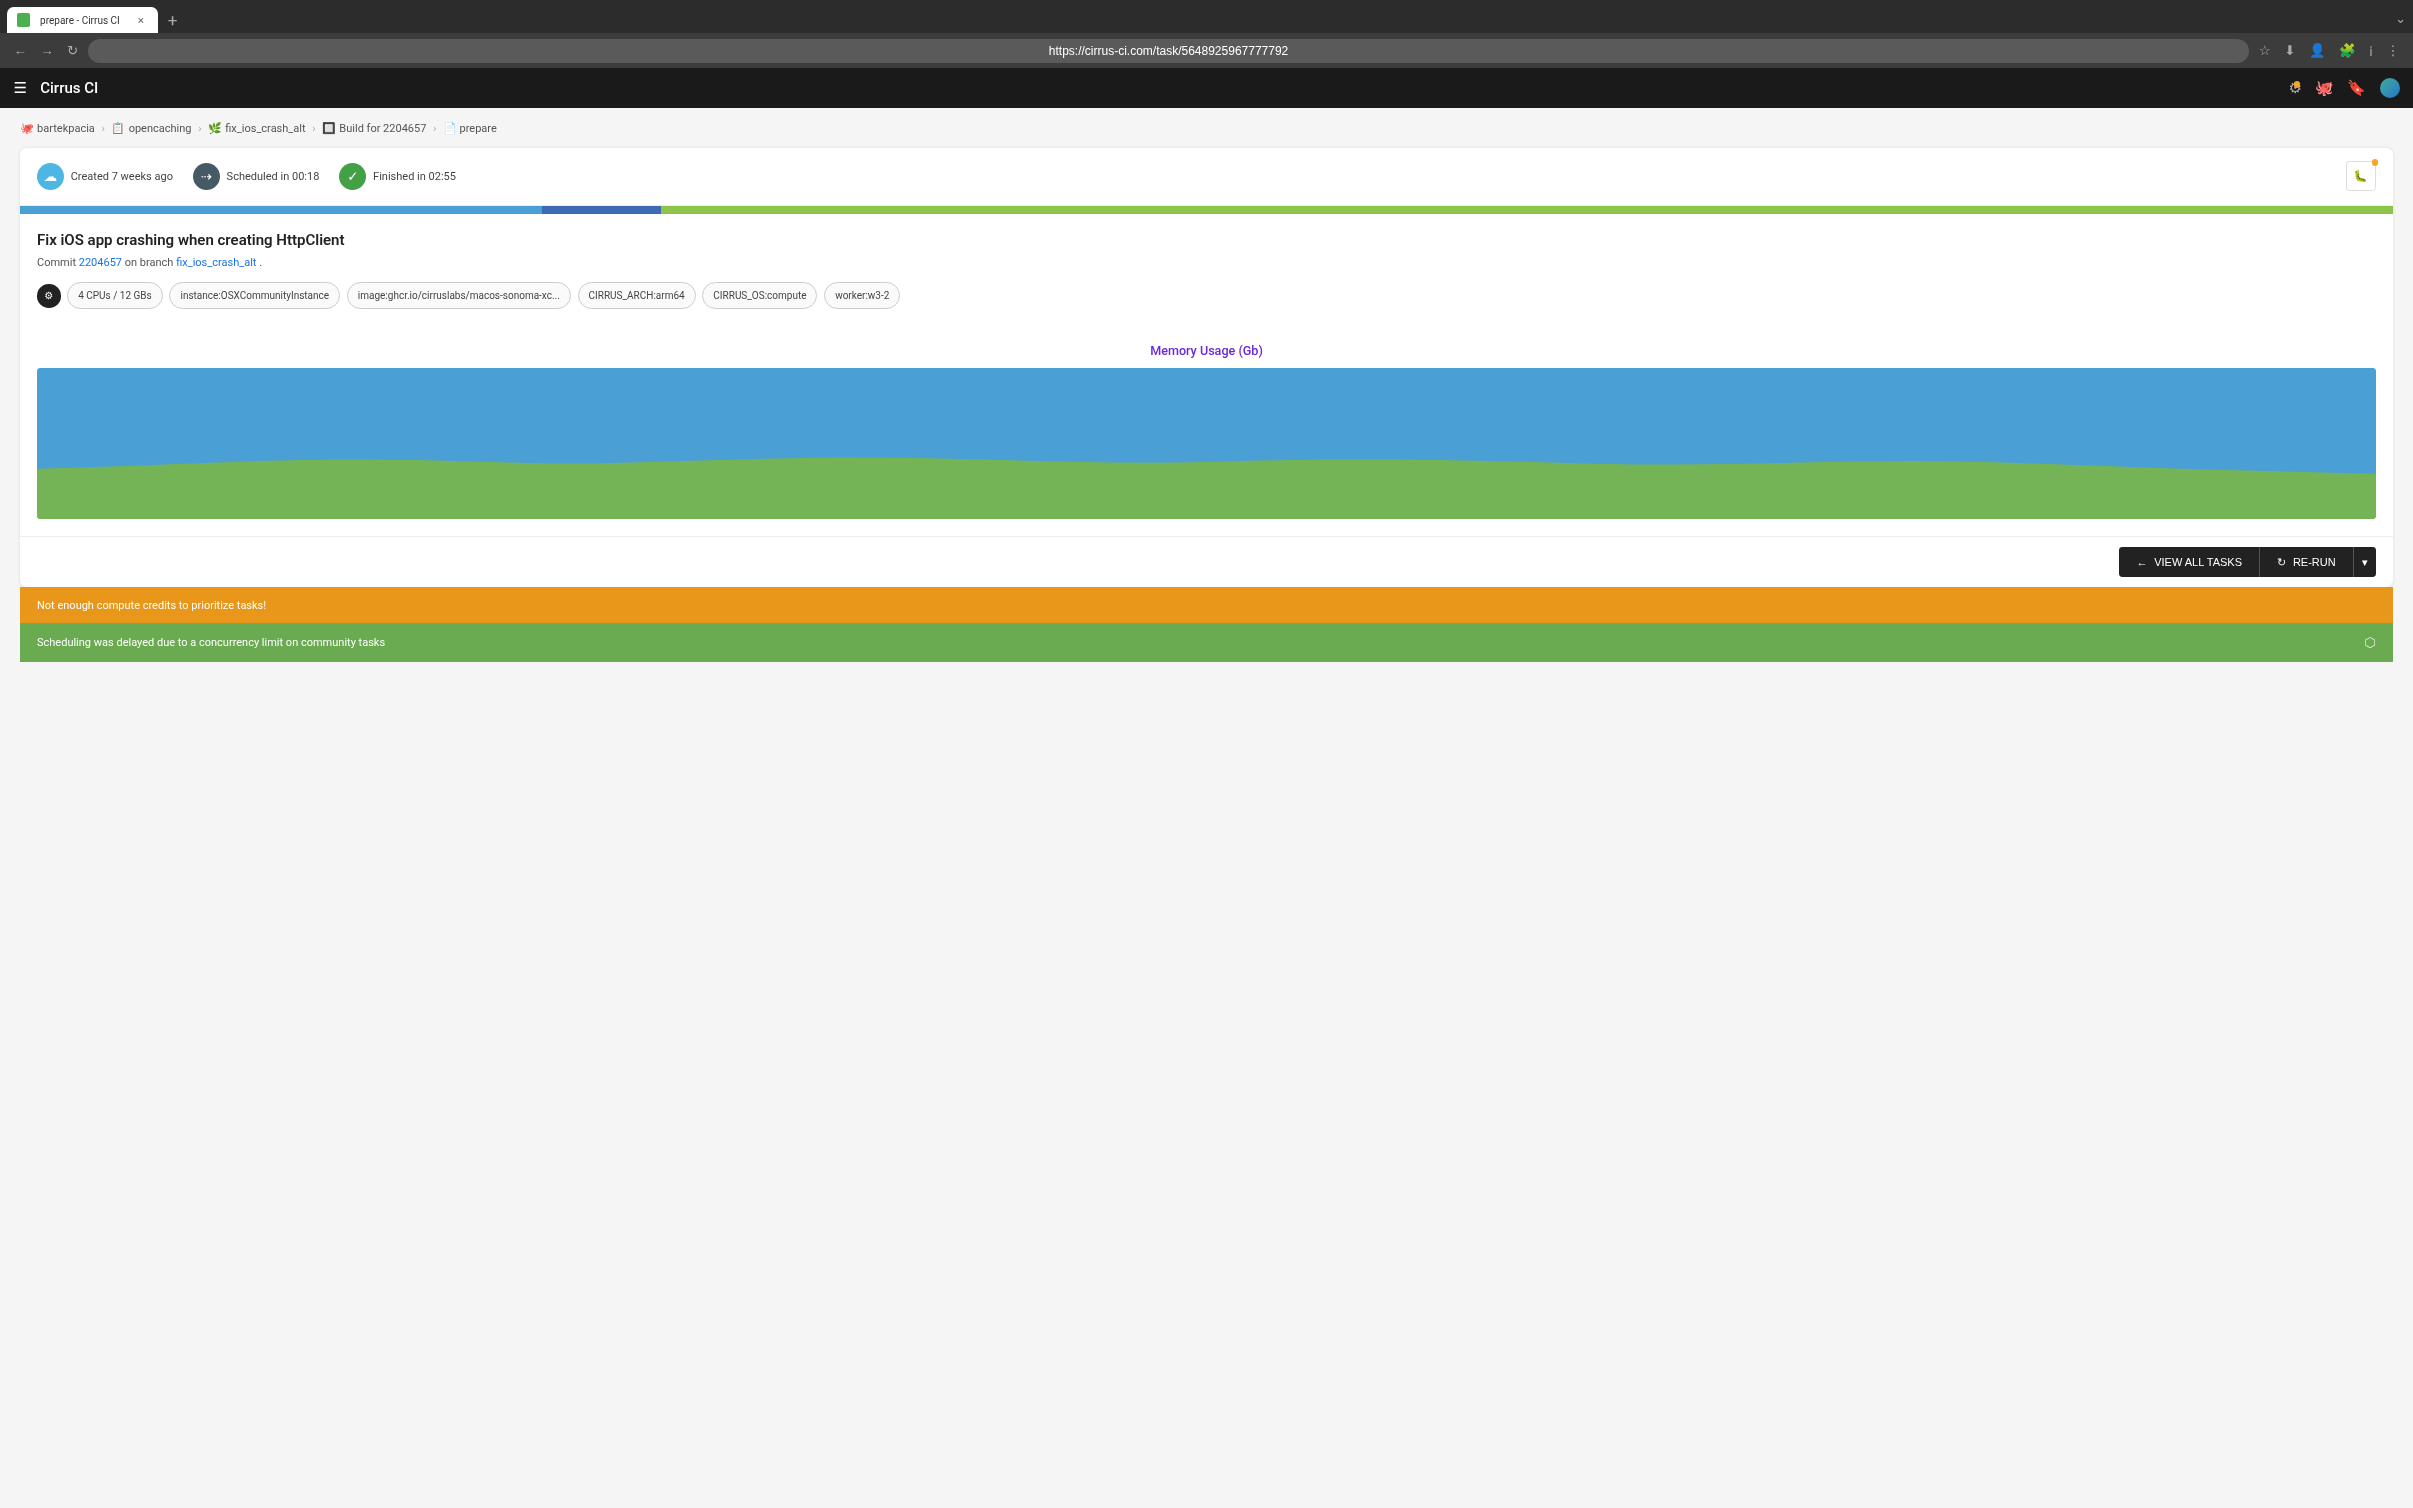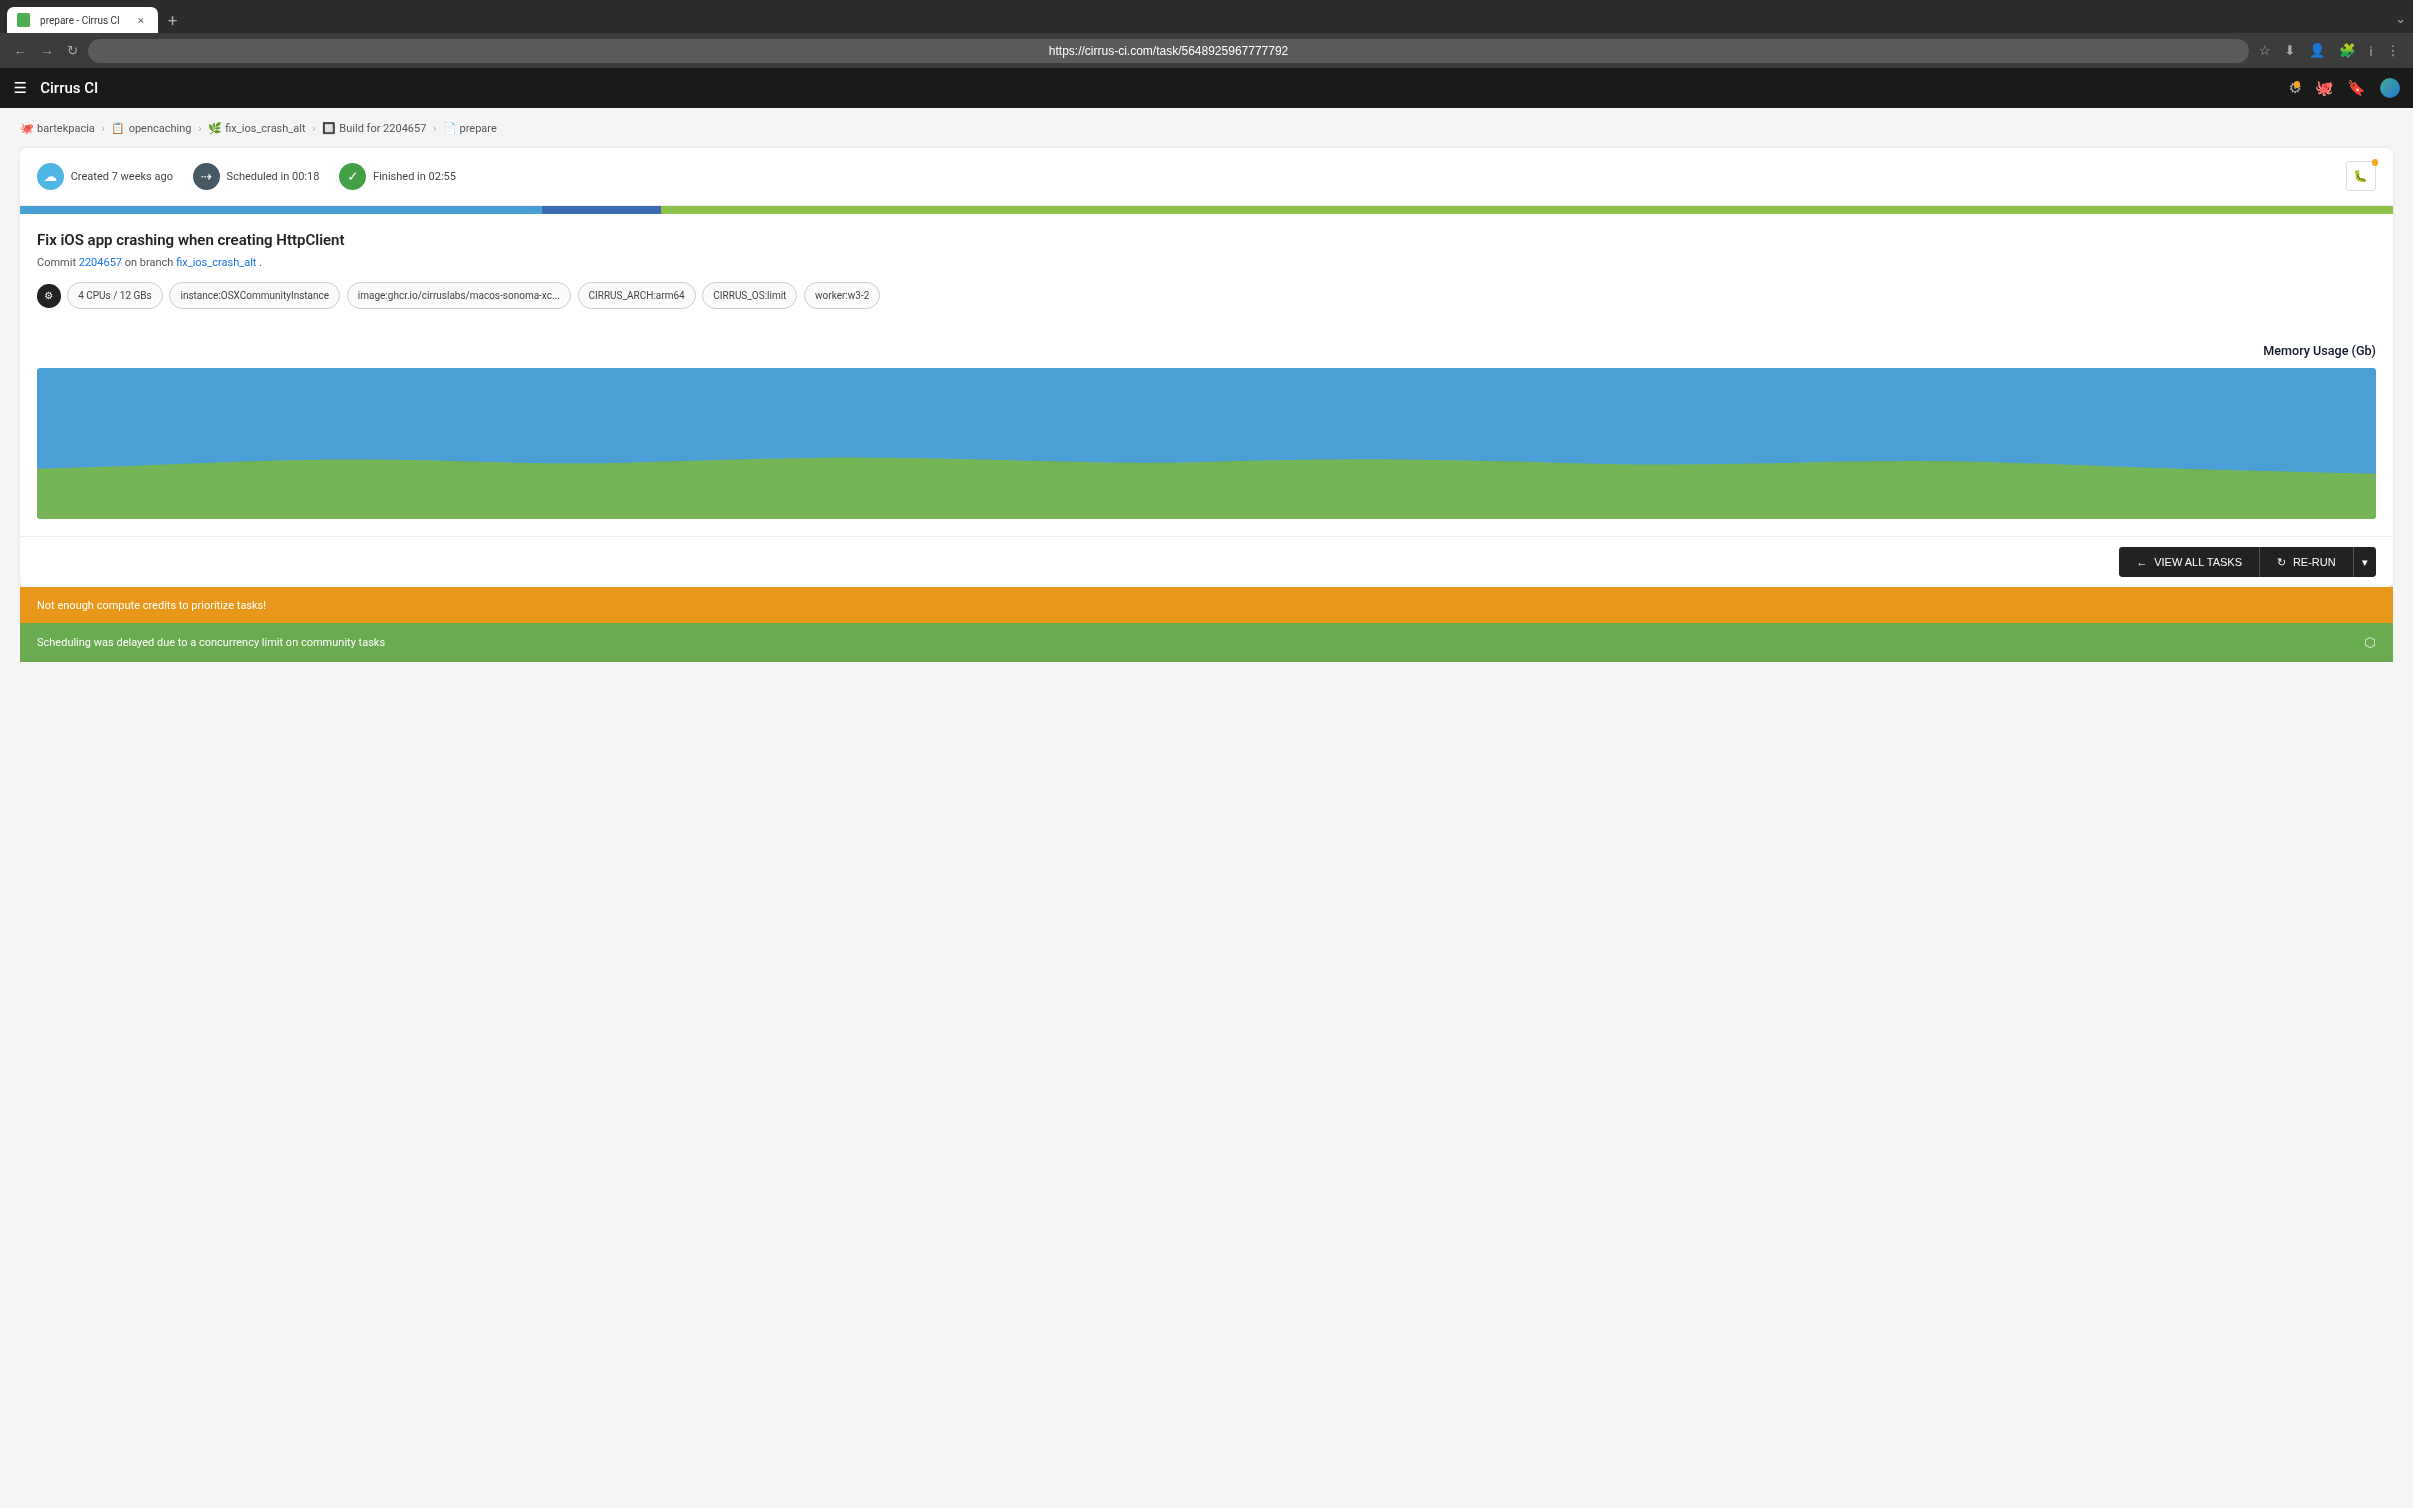--- a/index.html
+++ b/index.html
@@ -62,21 +62,21 @@
     .task-info { padding: 17px; }
     .task-title { font-size: 15px; font-weight: 600; color: #222; margin-bottom: 6.7px; }
     .task-commit { font-size: 11px; color: #555; margin-bottom: 13.4px; }
     .task-commit a { color: #1a73e8; text-decoration: none; }
     .tags { display: flex; flex-wrap: wrap; gap: 6.7px; margin-bottom: 17px; align-items: center; }
     .tag { border: 0.8px solid #ccc; border-radius: 17px; padding: 7px 10px; font-size: 10px; color: #444; background: #fafafa; white-space: nowrap; }
     .tag-icon { width: 23.5px; height: 23.5px; background: #222; border-radius: 50%; display: flex; align-items: center; justify-content: center; color: white; font-size: 10px; flex-shrink: 0; }
 
     
     .chart-section { padding: 0 17px 17px; }
-    .chart-title { font-size: 12.6px; font-weight: 500; color: #0f172a; text-align: right; margin-bottom: 10px; }
+    .chart-title { font-size: 12.6px; font-weight: 500; color: #6d28d9; text-align: center; margin-bottom: 10px; }
     .chart-container { width: 100%; height: 151px; position: relative; border-radius: 3.4px; overflow: hidden; }
     .chart-container svg { width: 100%; height: 100%; }
 
     
     .action-bar { display: flex; justify-content: flex-end; padding: 10px 17px; gap: 0; border-top: 0.8px solid #eee; }
     .btn-view { background: #222; color: #fff; border: none; padding: 8.4px 17px; font-size: 11px; cursor: pointer; border-radius: 3.4px 0 0 3.4px; display: flex; align-items: center; gap: 6.7px; }
     .btn-rerun { background: #222; color: #fff; border: none; padding: 8.4px 17px; font-size: 11px; cursor: pointer; border-left: 0.8px solid #555; display: flex; align-items: center; gap: 6.7px; }
     .btn-dropdown { background: #222; color: #fff; border: none; padding: 8.4px 8.4px; font-size: 11px; cursor: pointer; border-radius: 0 3.4px 3.4px 0; border-left: 0.8px solid #555; }
     .btn-group { display: flex; }
 
@@ -196,21 +196,21 @@
         <a href="#">fix_ios_crash_alt</a>
         <span>.</span>
       </div>
 
       <div class="tags">
         <div class="tag-icon">⚙</div>
         <span class="tag">4 CPUs / 12 GBs</span>
         <span class="tag">instance:OSXCommunityInstance</span>
         <span class="tag">image:ghcr.io/cirruslabs/macos-sonoma-xc...</span>
         <span class="tag">CIRRUS_ARCH:arm64</span>
-        <span class="tag">CIRRUS_OS:limit</span>
+        <span class="tag">CIRRUS_OS:compute</span>
         <span class="tag">worker:w3-2</span>
       </div>
     </div>
 
     <div class="chart-section">
       <div class="chart-title">Memory Usage (Gb)</div>
       <div class="chart-container">
         <svg viewBox="0 0 1080 180" preserveAspectRatio="none" xmlns="http://www.w3.org/2000/svg">
 
           <rect x="0" y="0" width="1080" height="180" fill="#4a9fd4"></rect>

